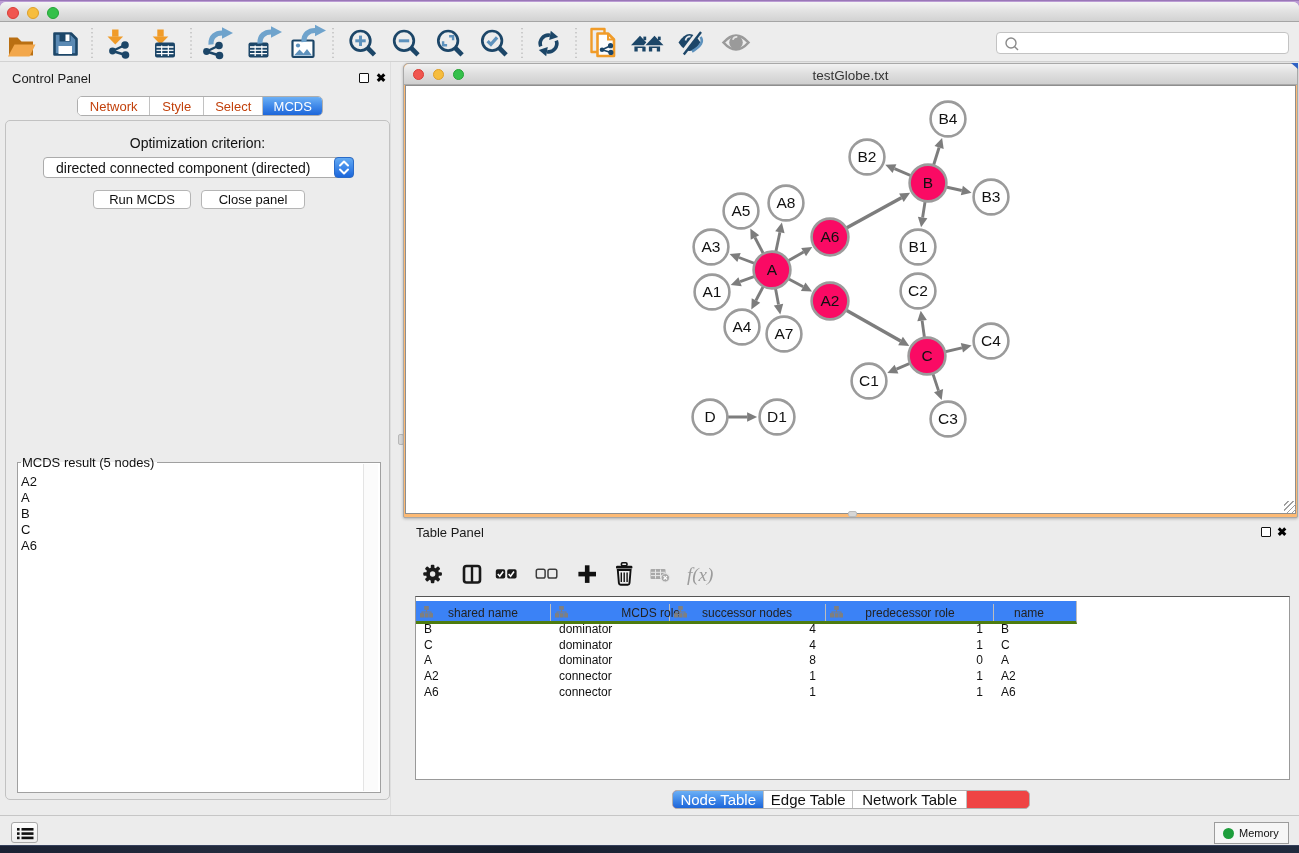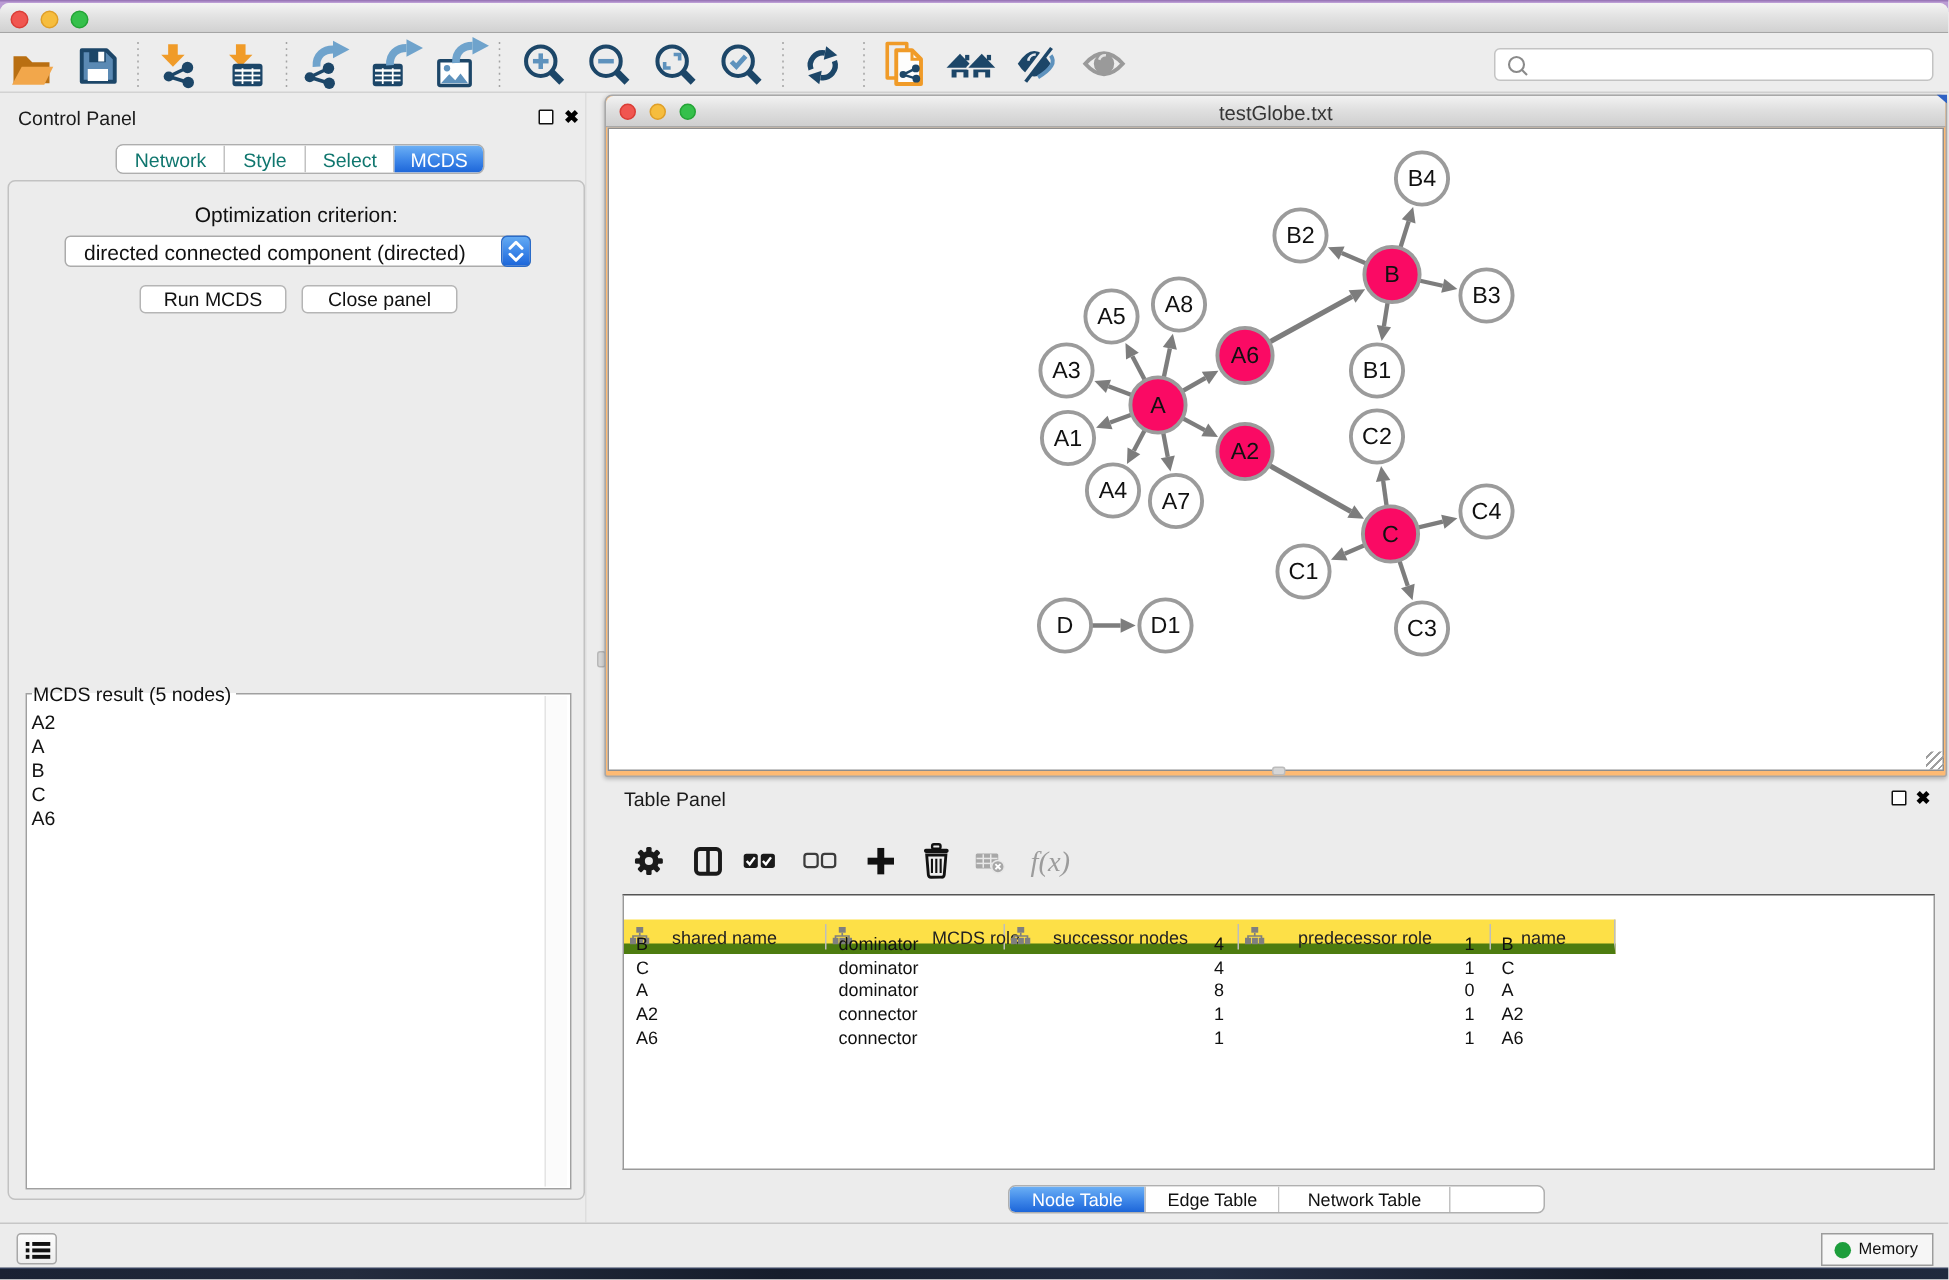--- a/index.html
+++ b/index.html
@@ -18,21 +18,21 @@
   border-bottom:1px solid #a5a5a5; }
 .light { position:absolute; top:5px; width:12px; height:12px; border-radius:50%; }
 #titlebar .t-title { position:absolute; top:2.5px; width:100%; text-align:center; font-size:14px; color:#3e3e3e; }
 #toolbar { left:0; top:21px; width:1299px; height:40px; background:#ededed; border-bottom:1px solid #d2d2d2; }
 #searchbox { left:996px; top:10px; width:293px; height:22px; background:#fff; border:1px solid #c3c3c3; border-radius:4px; }
 
 #cp-title { left:12px; top:71px; font-size:13px; color:#1a1a1a; }
 .dockicon-sq { width:10px; height:10px; border:1.5px solid #111; background:#fff; border-radius:1px; }
 .dockicon-x { font-size:12px; font-weight:bold; color:#000; }
 #cp-tabs { left:77px; top:96px; width:246px; height:20px; display:flex; border:1px solid #aeaeae; border-radius:5px; background:#fff; overflow:hidden; font-size:13px; }
-#cp-tabs .tab { height:100%; display:flex; align-items:center; justify-content:center; color:#0f766e; border-right:1px solid #c2c2c2; background:#fff; }
+#cp-tabs .tab { height:100%; display:flex; align-items:center; justify-content:center; color:#c2410c; border-right:1px solid #c2c2c2; background:#fff; }
 #cp-tabs .tab:last-child { border-right:none; }
 #cp-tabs .tab.sel { background:linear-gradient(180deg,#6cb0f5 0%,#3d86e8 55%,#1d66d9 100%); color:#fff; }
 #cp-box { left:5px; top:120px; width:385px; height:680px; border:1px solid #c2c2c2; border-radius:5px; }
 #opt-label { left:0px; top:134.5px; width:395px; text-align:center; font-size:14px; color:#111; }
 #combo { left:43px; top:157px; width:311px; height:21px; background:#fff; border:1px solid #ababab; border-radius:4px; }
 #combo .txt { position:absolute; left:12px; top:1.5px; font-size:14px; color:#111; }
 #combo .spin { position:absolute; right:-1px; top:-1px; width:20px; height:21px; border-radius:4px;
   background:linear-gradient(180deg,#63aaf3 0%,#3e88e9 50%,#1c66da 100%); border:1px solid #2a6bc8; }
 .btn { background:#fff; border:1px solid #b5b5b5; border-radius:4px; font-size:13px; color:#111;
   display:flex; align-items:center; justify-content:center; }
@@ -51,26 +51,26 @@
 #net-titlebar { position:absolute; left:0; top:0; width:100%; height:21px; border-radius:5px 5px 0 0;
   background:linear-gradient(180deg,#f2f2f2 0%,#e0e0e0 45%,#cfcfcf 100%); border-bottom:1px solid #a9a9a9; }
 #net-titlebar .t-title { position:absolute; top:3.5px; width:100%; text-align:center; font-size:13.5px; color:#353535; }
 #net-canvas { position:absolute; left:1px; top:21px; width:891px; height:429px; background:#fff; border:1px solid #8e8e8e; }
 #net-grip { position:absolute; right:1px; bottom:4px; width:12px; height:12px;
   background:repeating-linear-gradient(135deg, transparent 0 2.5px, #9f9f9f 2.5px 3.7px); }
 #hgrip { left:848px; top:511px; width:9px; height:6px; background:#d6d6d6; border:1px solid #bcbcbc; border-radius:2px; }
 
 #tp-title { left:416px; top:525px; font-size:13px; color:#1a1a1a; }
 #tablepane { left:415px; top:596px; width:875px; height:184px; background:#fff; border:1px solid #999; border-top:1.5px solid #555; }
-#thead { position:absolute; left:0; top:16px; width:661px; height:23px; background:#fde047; border-bottom:7px solid #4d7c0f; border-right:1px solid #bdbdbd; }
+#thead { position:absolute; left:0; top:4px; width:661px; height:23px; background:#3b82f6; border-bottom:3px solid #4d7c0f; border-right:1px solid #bdbdbd; }
 #thead .hsep { position:absolute; top:3px; width:1px; height:17px; background:#bdbdbd; }
 #thead .htxt { position:absolute; top:5px; font-size:12px; color:#222; text-align:center; }
 .trow { position:absolute; font-size:12px; color:#111; }
 
-#bot-tabs { left:672px; top:790px; width:358px; height:19px; display:flex; border:1px solid #b0b0b0; border-radius:5px; background:#ffffff; overflow:hidden; font-size:12px; }
+#bot-tabs { left:672px; top:790px; width:358px; height:19px; display:flex; border:1px solid #b0b0b0; border-radius:5px; background:#ef4444; overflow:hidden; font-size:15px; }
 #bot-tabs .tab { height:100%; display:flex; align-items:center; justify-content:center; color:#111; border-right:1px solid #c2c2c2; background:#fff; }
 #bot-tabs .tab:last-child { border-right:none;margin-top:17px; }
 #bot-tabs .tab.sel { background:linear-gradient(180deg,#6cb0f5 0%,#3d86e8 55%,#1d66d9 100%); color:#fff; }
 
 #statusbar { left:0; top:815px; width:1299px; height:30px; background:#ececec; border-top:1px solid #c6c6c6; }
 #list-btn { left:11px; top:822px; width:27px; height:21px; background:linear-gradient(180deg,#fdfdfd,#ededed); border:1px solid #a8a8a8; border-radius:3px; }
 #mem-btn { left:1214px; top:822px; width:75px; height:22px; background:#f6f6f6; border:1px solid #9c9c9c; display:flex; align-items:center; font-size:11px; color:#111; }
 #mem-btn .dot { width:11px; height:11px; border-radius:50%; background:#1d9e3c; margin:0 5px 0 8px; }
 </style>
 </head>

